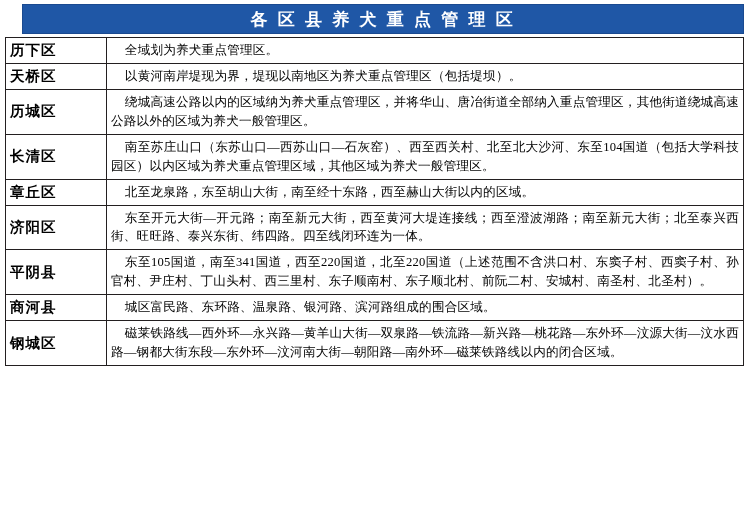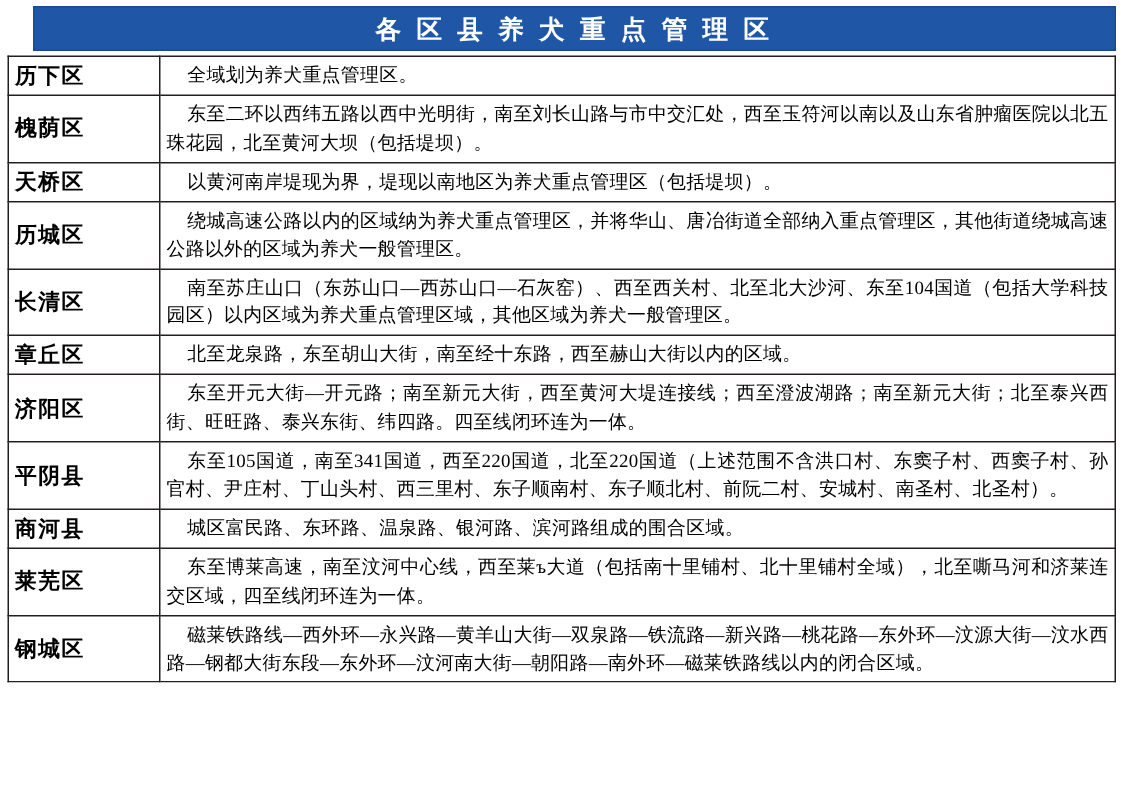--- a/index.html
+++ b/index.html
@@ -76,26 +76,20 @@
 
   <table class="reg">
     <tbody>
       <tr>
         <td class="area">历下区</td>
         <td class="desc indent">
             <span>全域划为养犬重点管理区。</span>
           </td>
       </tr>
       <tr>
-        <td class="area">槐荫区</td>
-        <td class="desc indent">
-            <span>东至二环以西纬五路以西中光明街，南至刘长山路与市中交汇处，西至玉符河以南以及山东省肿瘤医院以北五珠花园，北至黄河大坝（包括堤坝）。</span>
-          </td>
-      </tr>
-      <tr>
         <td class="area">天桥区</td>
         <td class="desc indent">
             <span>以黄河南岸堤现为界，堤现以南地区为养犬重点管理区（包括堤坝）。</span>
           </td>
       </tr>
       <tr>
         <td class="area">历城区</td>
         <td class="desc indent">
             <span>绕城高速公路以内的区域纳为养犬重点管理区，并将华山、唐冶街道全部纳入重点管理区，其他街道绕城高速公路以外的区域为养犬一般管理区。</span>
           </td>
@@ -124,26 +118,20 @@
             <span>东至105国道，南至341国道，西至220国道，北至220国道（上述范围不含洪口村、东窦子村、西窦子村、孙官村、尹庄村、丁山头村、西三里村、东子顺南村、东子顺北村、前阮二村、安城村、南圣村、北圣村）。</span>
           </td>
       </tr>
       <tr>
         <td class="area">商河县</td>
         <td class="desc indent">
             <span>城区富民路、东环路、温泉路、银河路、滨河路组成的围合区域。</span>
           </td>
       </tr>
       <tr>
-        <td class="area">莱芜区</td>
-        <td class="desc indent">
-            <span>东至博莱高速，南至汶河中心线，西至莱ъ大道（包括南十里铺村、北十里铺村全域），北至嘶马河和济莱连交区域，四至线闭环连为一体。</span>
-          </td>
-      </tr>
-      <tr>
         <td class="area">钢城区</td>
         <td class="desc indent">
             <span>磁莱铁路线—西外环—永兴路—黄羊山大街—双泉路—铁流路—新兴路—桃花路—东外环—汶源大街—汶水西路—钢都大街东段—东外环—汶河南大街—朝阳路—南外环—磁莱铁路线以内的闭合区域。</span>
           </td>
       </tr>
     </tbody>
   </table>
 
 </div>
 

